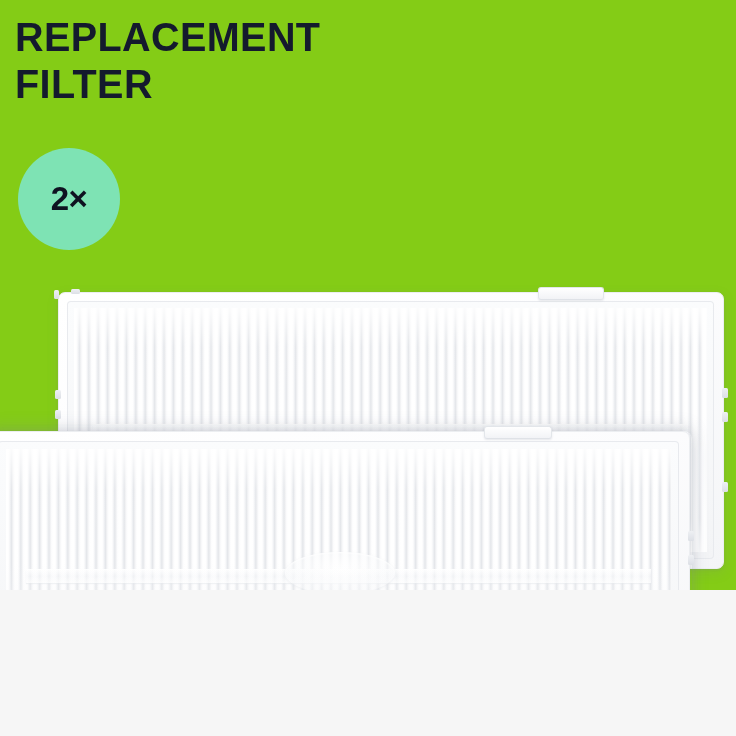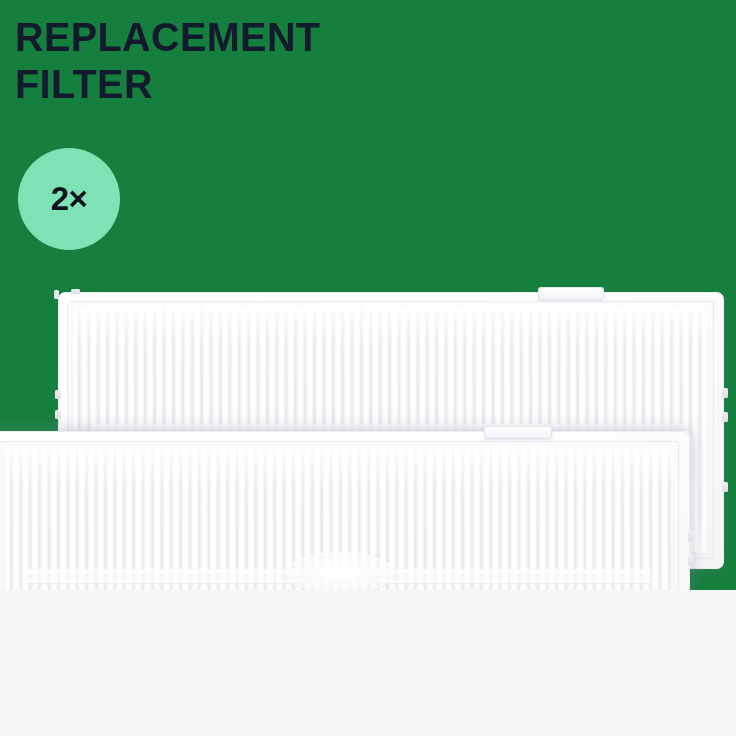--- a/index.html
+++ b/index.html
@@ -12,21 +12,21 @@
     height: 736px;
     background: #f6f6f6;
     font-family: "Liberation Sans", sans-serif;
     overflow: hidden;
   }
 
   #stage {
     position: relative;
     width: 736px;
     height: 590px;
-    background: #15803d;
+    background: #84cc16;
     overflow: hidden;
   }
 
   
   #headline {
     position: absolute;
     left: 15px;
     top: 14px;
     width: 520px;
     font-family: "Liberation Sans", sans-serif;

